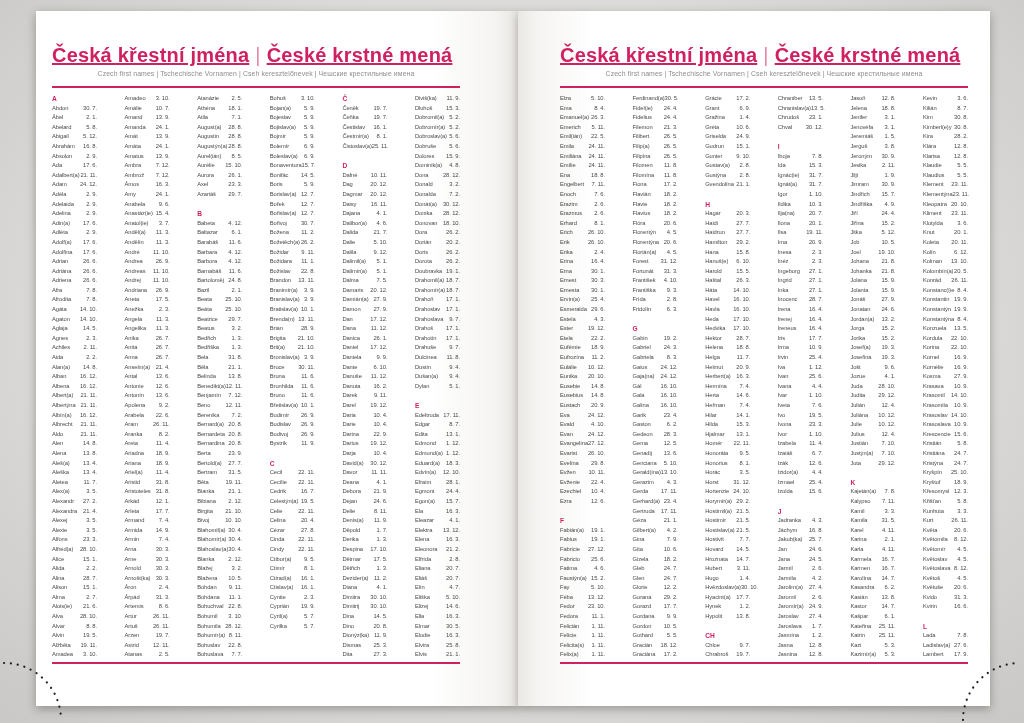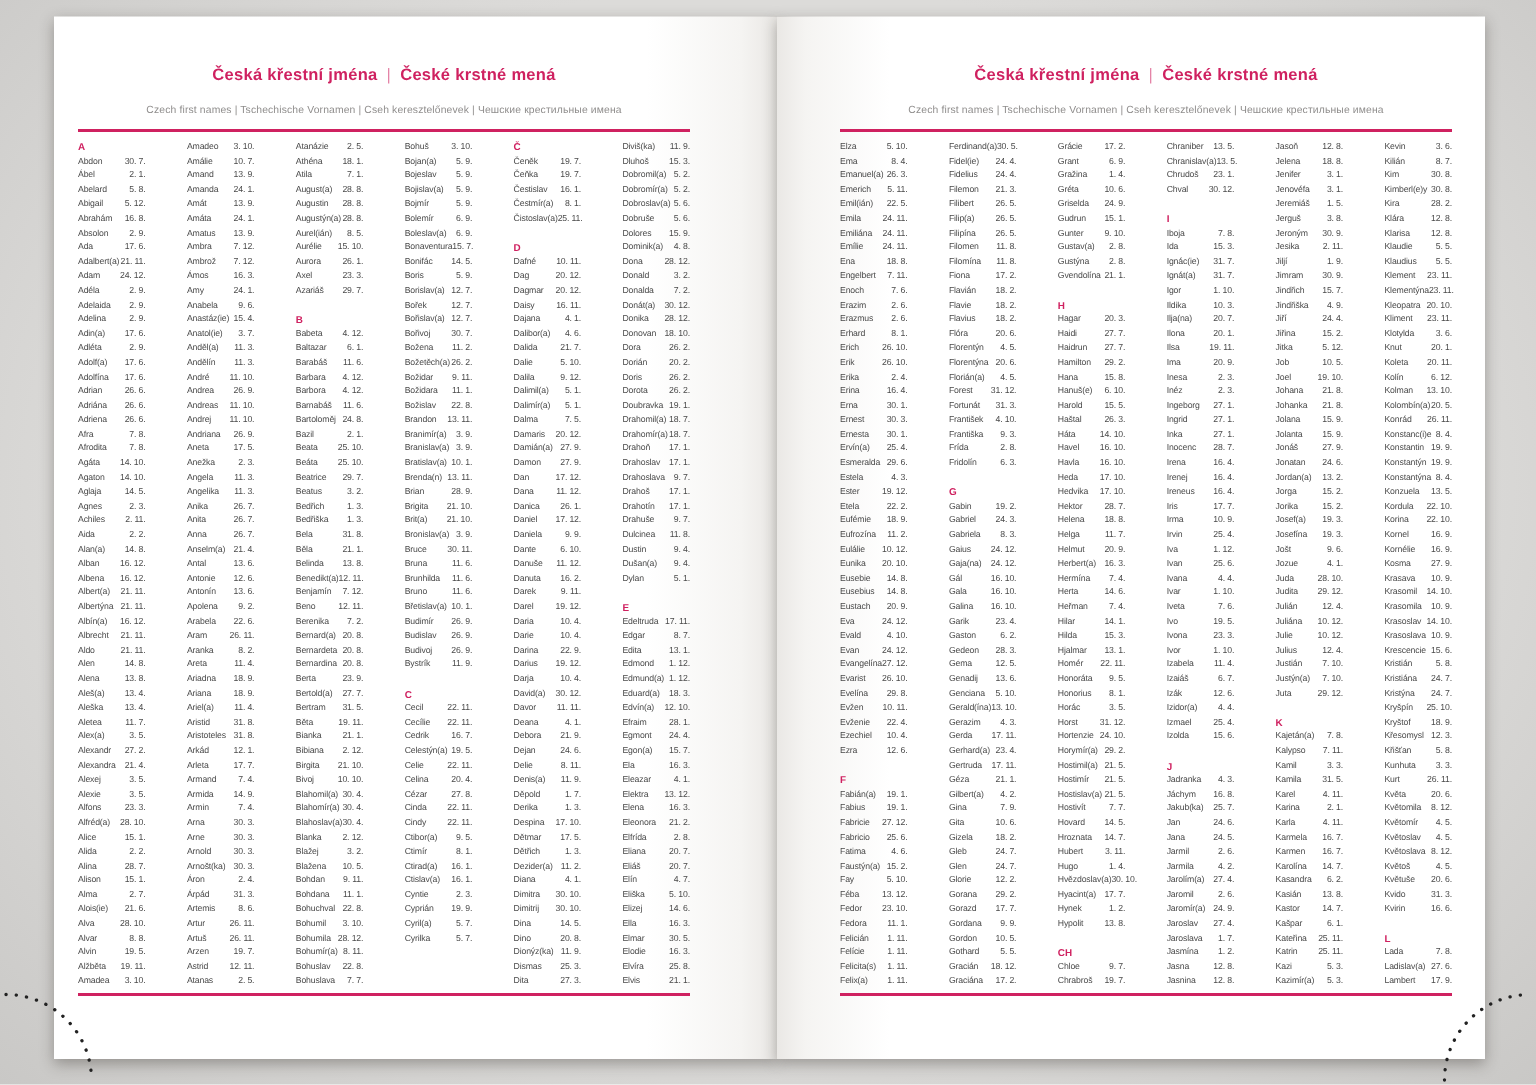--- a/index.html
+++ b/index.html
@@ -10,22 +10,22 @@
         box-shadow:0 3px 9px rgba(40,35,30,.35);}
   .page-left{left:36px;width:482px;
         background:linear-gradient(to right,#ffffff 82%,#f5f4f2 95%,#e9e7e4 100%);}
   .page-right{left:518px;width:472px;
         background:linear-gradient(to left,#ffffff 84%,#f5f4f2 96%,#eae8e5 100%);}
   .gutter{position:absolute;top:11px;left:492px;width:58px;height:695px;pointer-events:none;
         background:linear-gradient(to right,rgba(70,60,55,0) 0%,rgba(70,60,55,.07) 30%,rgba(50,42,38,.28) 48%,rgba(70,60,55,.10) 62%,rgba(70,60,55,0) 100%);}
   .content{position:absolute;top:0;height:695px;}
   .page-left .content{left:16px;width:408px;}
   .page-right .content{left:42px;width:408px;}
-  .title{position:absolute;top:33px;width:100%;text-align:center;
-         font-size:11px;font-weight:bold;letter-spacing:.2px;}
+  .title{position:absolute;top:33px;width:100%;text-align:left;
+         font-size:20px;font-weight:bold;letter-spacing:.2px;text-decoration:underline;}
   .tsep{font-weight:normal;padding:0 6px;opacity:.55;}
   .subtitle{position:absolute;top:59px;width:100%;text-align:center;
          font-size:6.9px;color:#8f8d8c;letter-spacing:.1px;}
   .rule{position:absolute;left:0;width:100%;height:1.6px;}
   .rule.top{top:75px;}
   .rule.bottom{top:651px;}
   .cols{position:absolute;top:83px;left:0;width:100%;display:flex;}
   .col{width:45px;margin-right:27.6px;flex:none;}
   .col:last-child{margin-right:0;}
   .row{display:flex;height:9.6px;line-height:9.6px;font-size:5.8px;

